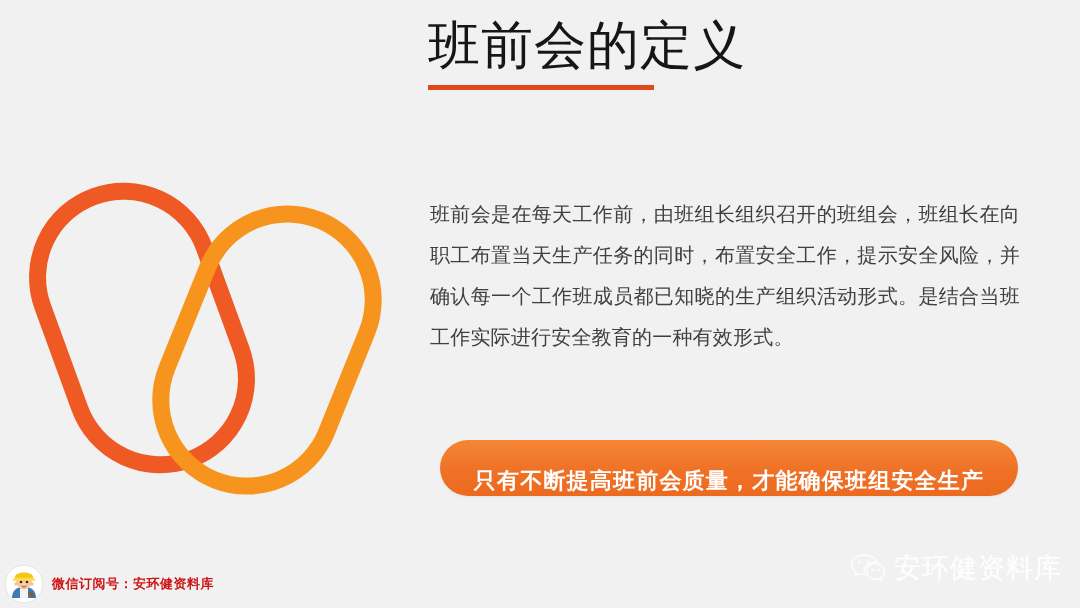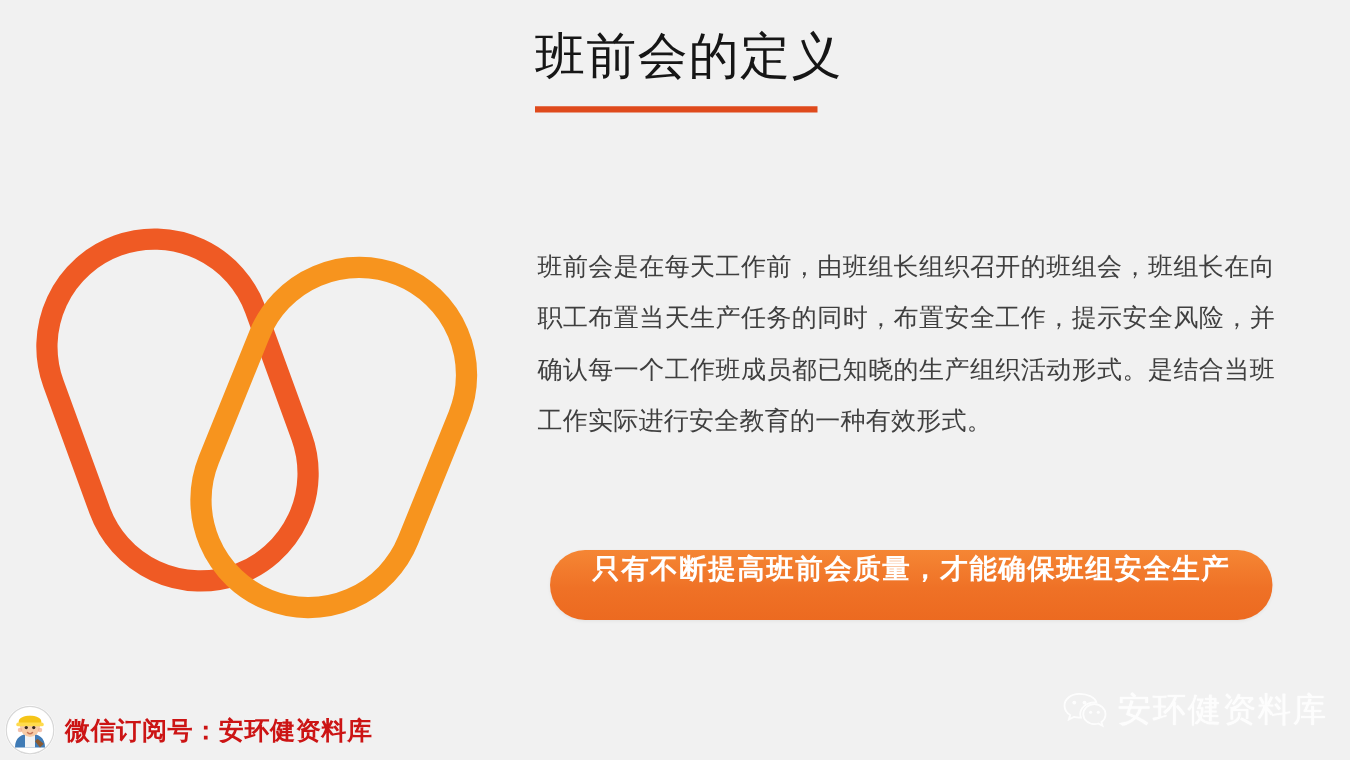--- a/index.html
+++ b/index.html
@@ -22,21 +22,21 @@
   }
 
   
   #title-block {
     position: absolute;
     left: 428px;
     top: 18px;
     width: 560px;
   }
   #page-title {
-    font-size: 40px;
+    font-size: 52px;
     line-height: 54px;
     font-weight: 500;
     color: #161616;
     letter-spacing: 1px;
     white-space: nowrap;
   }
   #title-underline {
     margin-top: 13px;
     width: 226px;
     height: 5px;
@@ -59,21 +59,21 @@
   
   #highlight-banner {
     position: absolute;
     left: 440px;
     top: 440px;
     width: 578px;
     height: 56px;
     border-radius: 28px;
     background: linear-gradient(180deg, #f58634 0%, #ef7126 55%, #ec6a20 100%);
     display: flex;
-    align-items: flex-start;
+    align-items: flex-end;
     justify-content: center;
     box-shadow: 0 1px 3px rgba(0,0,0,0.06);
   }
   #highlight-banner-text {
     color: #ffffff;
     font-size: 22px;
     font-weight: bold;
     letter-spacing: 1.2px;
     white-space: nowrap;
   }
@@ -102,21 +102,21 @@
   #footer-avatar {
     width: 40px;
     height: 40px;
     border-radius: 50%;
     overflow: hidden;
     flex: 0 0 auto;
     background: #f4f4f4;
   }
   #footer-left-text {
     margin-left: 8px;
-    font-size: 20px;
+    font-size: 13px;
     font-weight: bold;
     color: #cc1414;
     letter-spacing: 0.5px;
     white-space: nowrap;
   }
 
   
   #footer-right {
     position: absolute;
     right: 18px;

